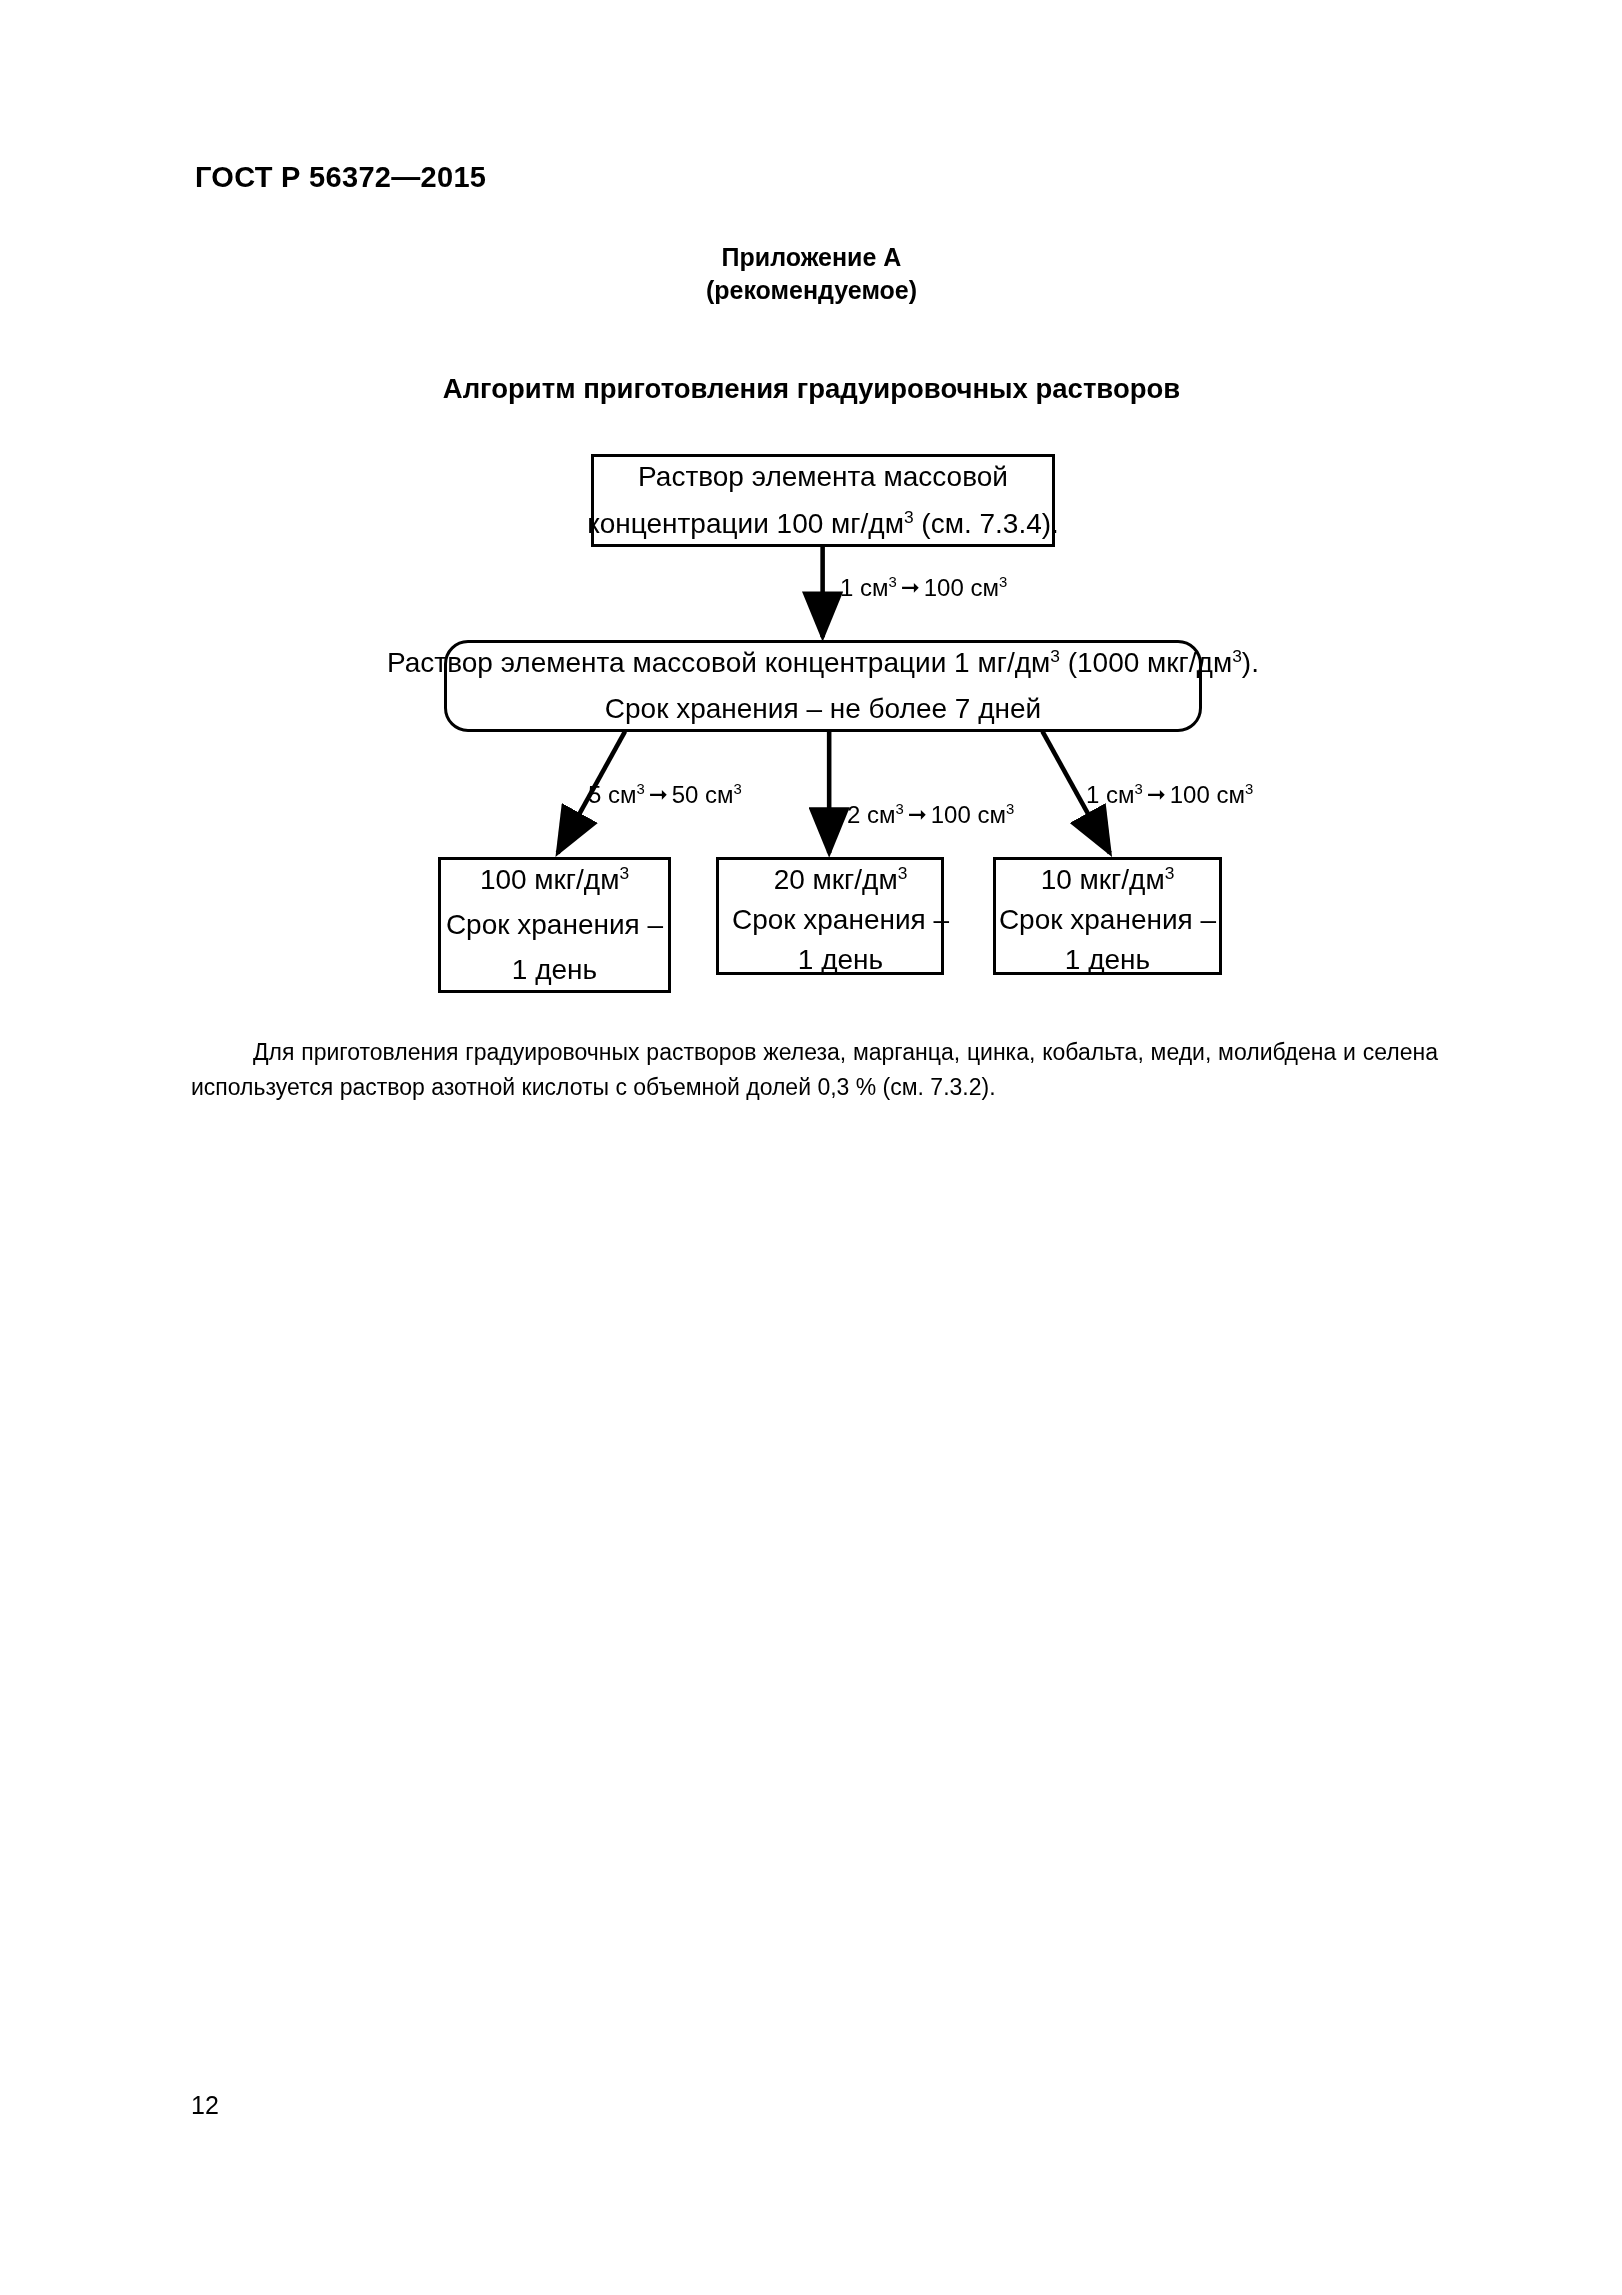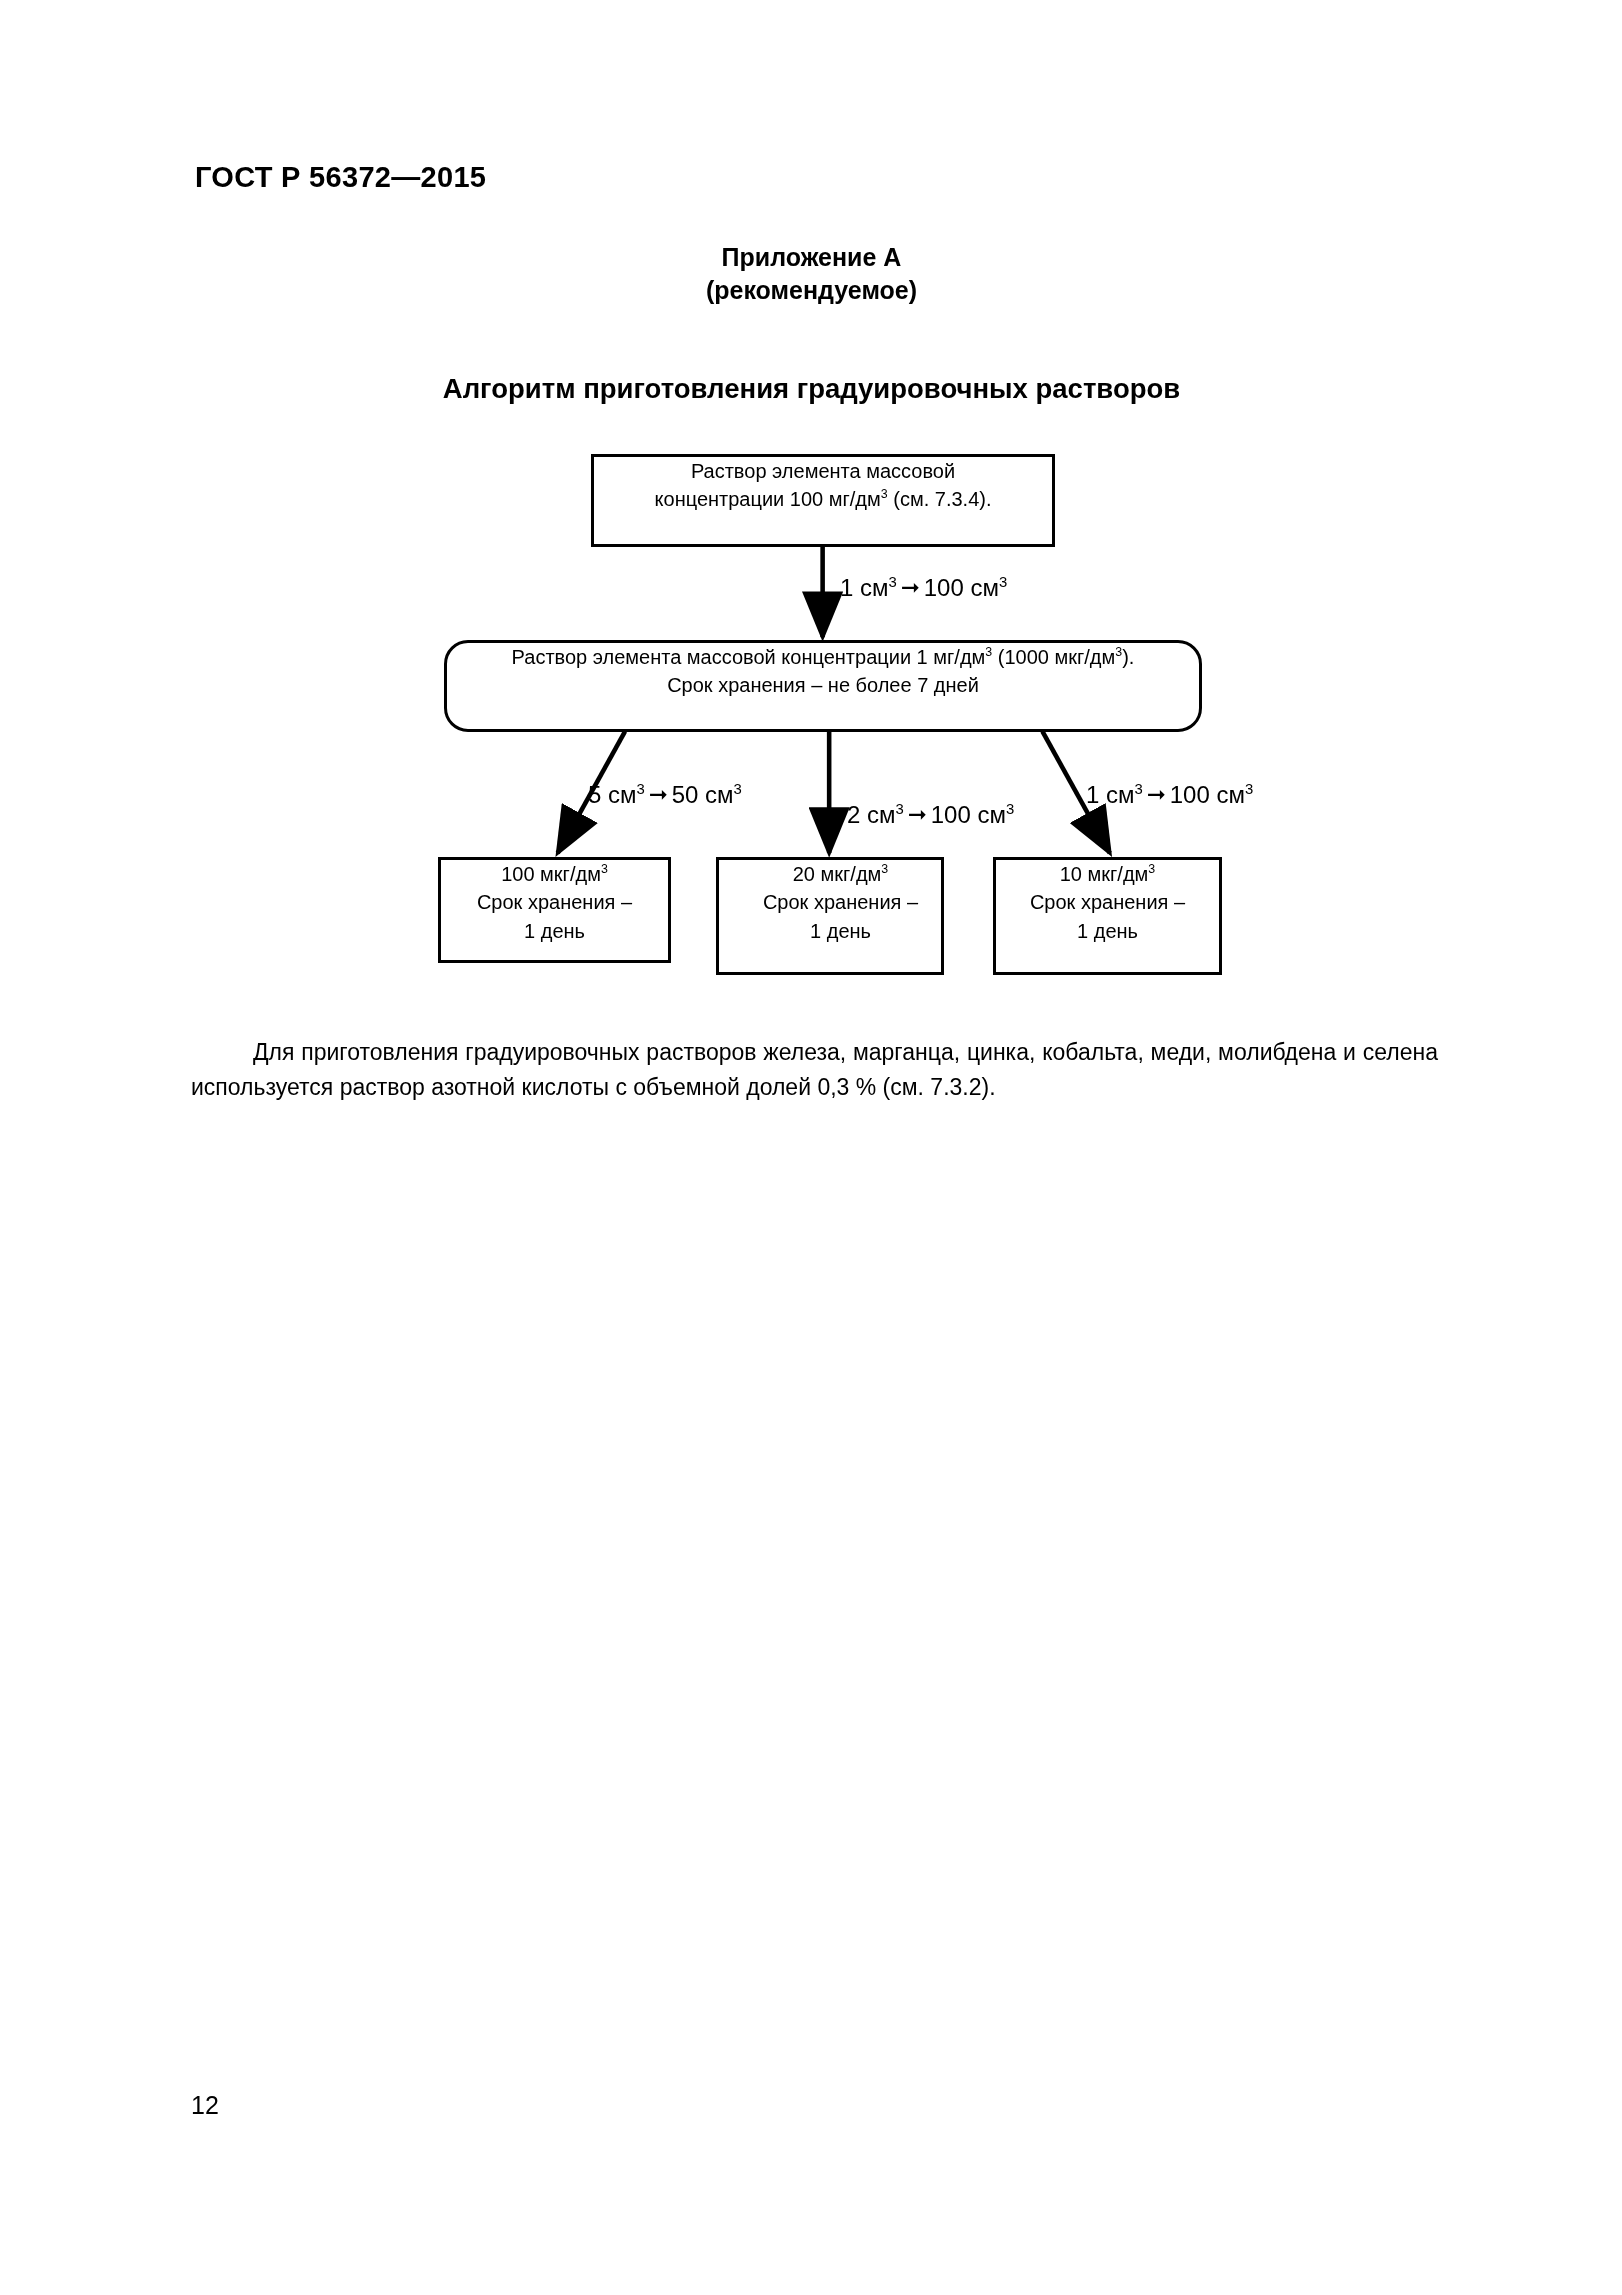--- a/index.html
+++ b/index.html
@@ -71,23 +71,23 @@
   }
 
   .node {
     position: absolute;
     box-sizing: border-box;
     border: 3.3px solid #000000;
     background: #ffffff;
     display: flex;
     flex-direction: column;
     align-items: center;
-    justify-content: flex-start;
+    justify-content: space-between;
     text-align: center;
-    font-size: 20px;
+    font-size: 28px;
     line-height: 1.42;
   }
   .node .ln { white-space: nowrap; }
 
   #node-source {
     left: 591px;
     top: 454px;
     width: 464px;
     height: 93px;
   }
@@ -95,21 +95,21 @@
     left: 444px;
     top: 640px;
     width: 758px;
     height: 92px;
     border-radius: 24px;
   }
   #node-leaf-100 {
     left: 438px;
     top: 857px;
     width: 233px;
-    height: 106px;
+    height: 136px;
   }
   #node-leaf-20 {
     left: 716px;
     top: 857px;
     width: 228px;
     height: 118px;
     padding-left: 21px;
   }
   #node-leaf-10 {
     left: 993px;

